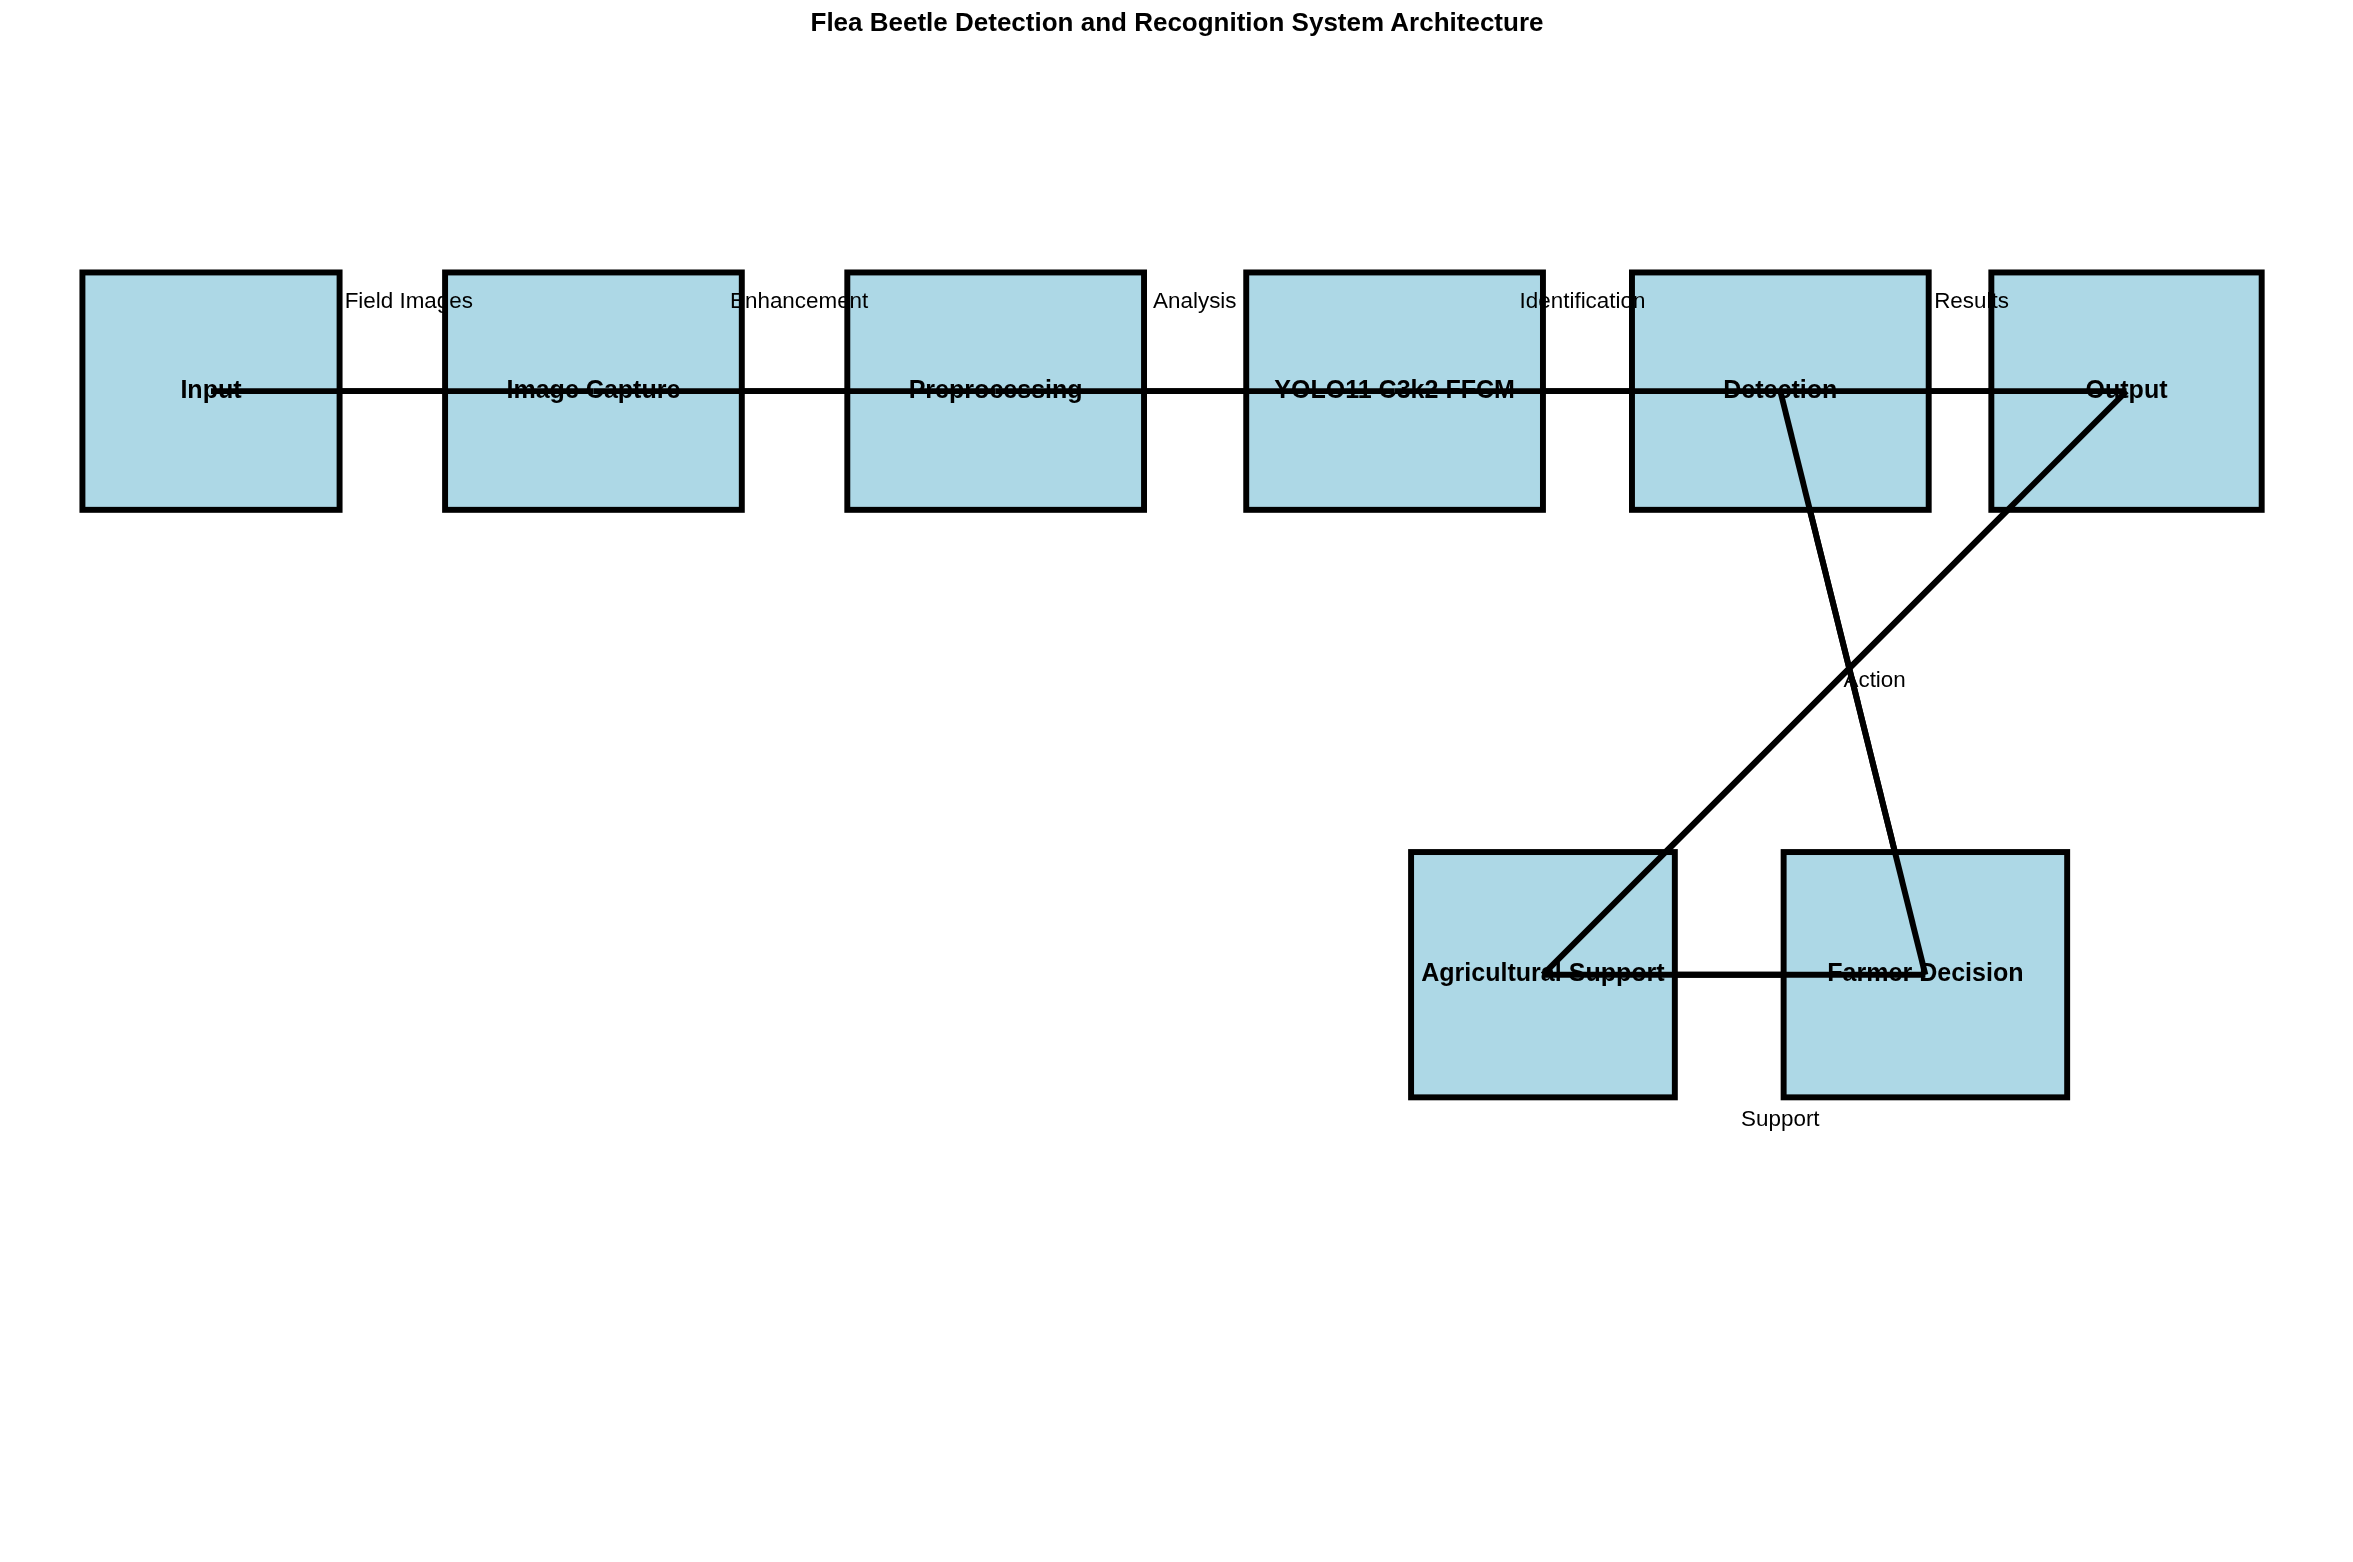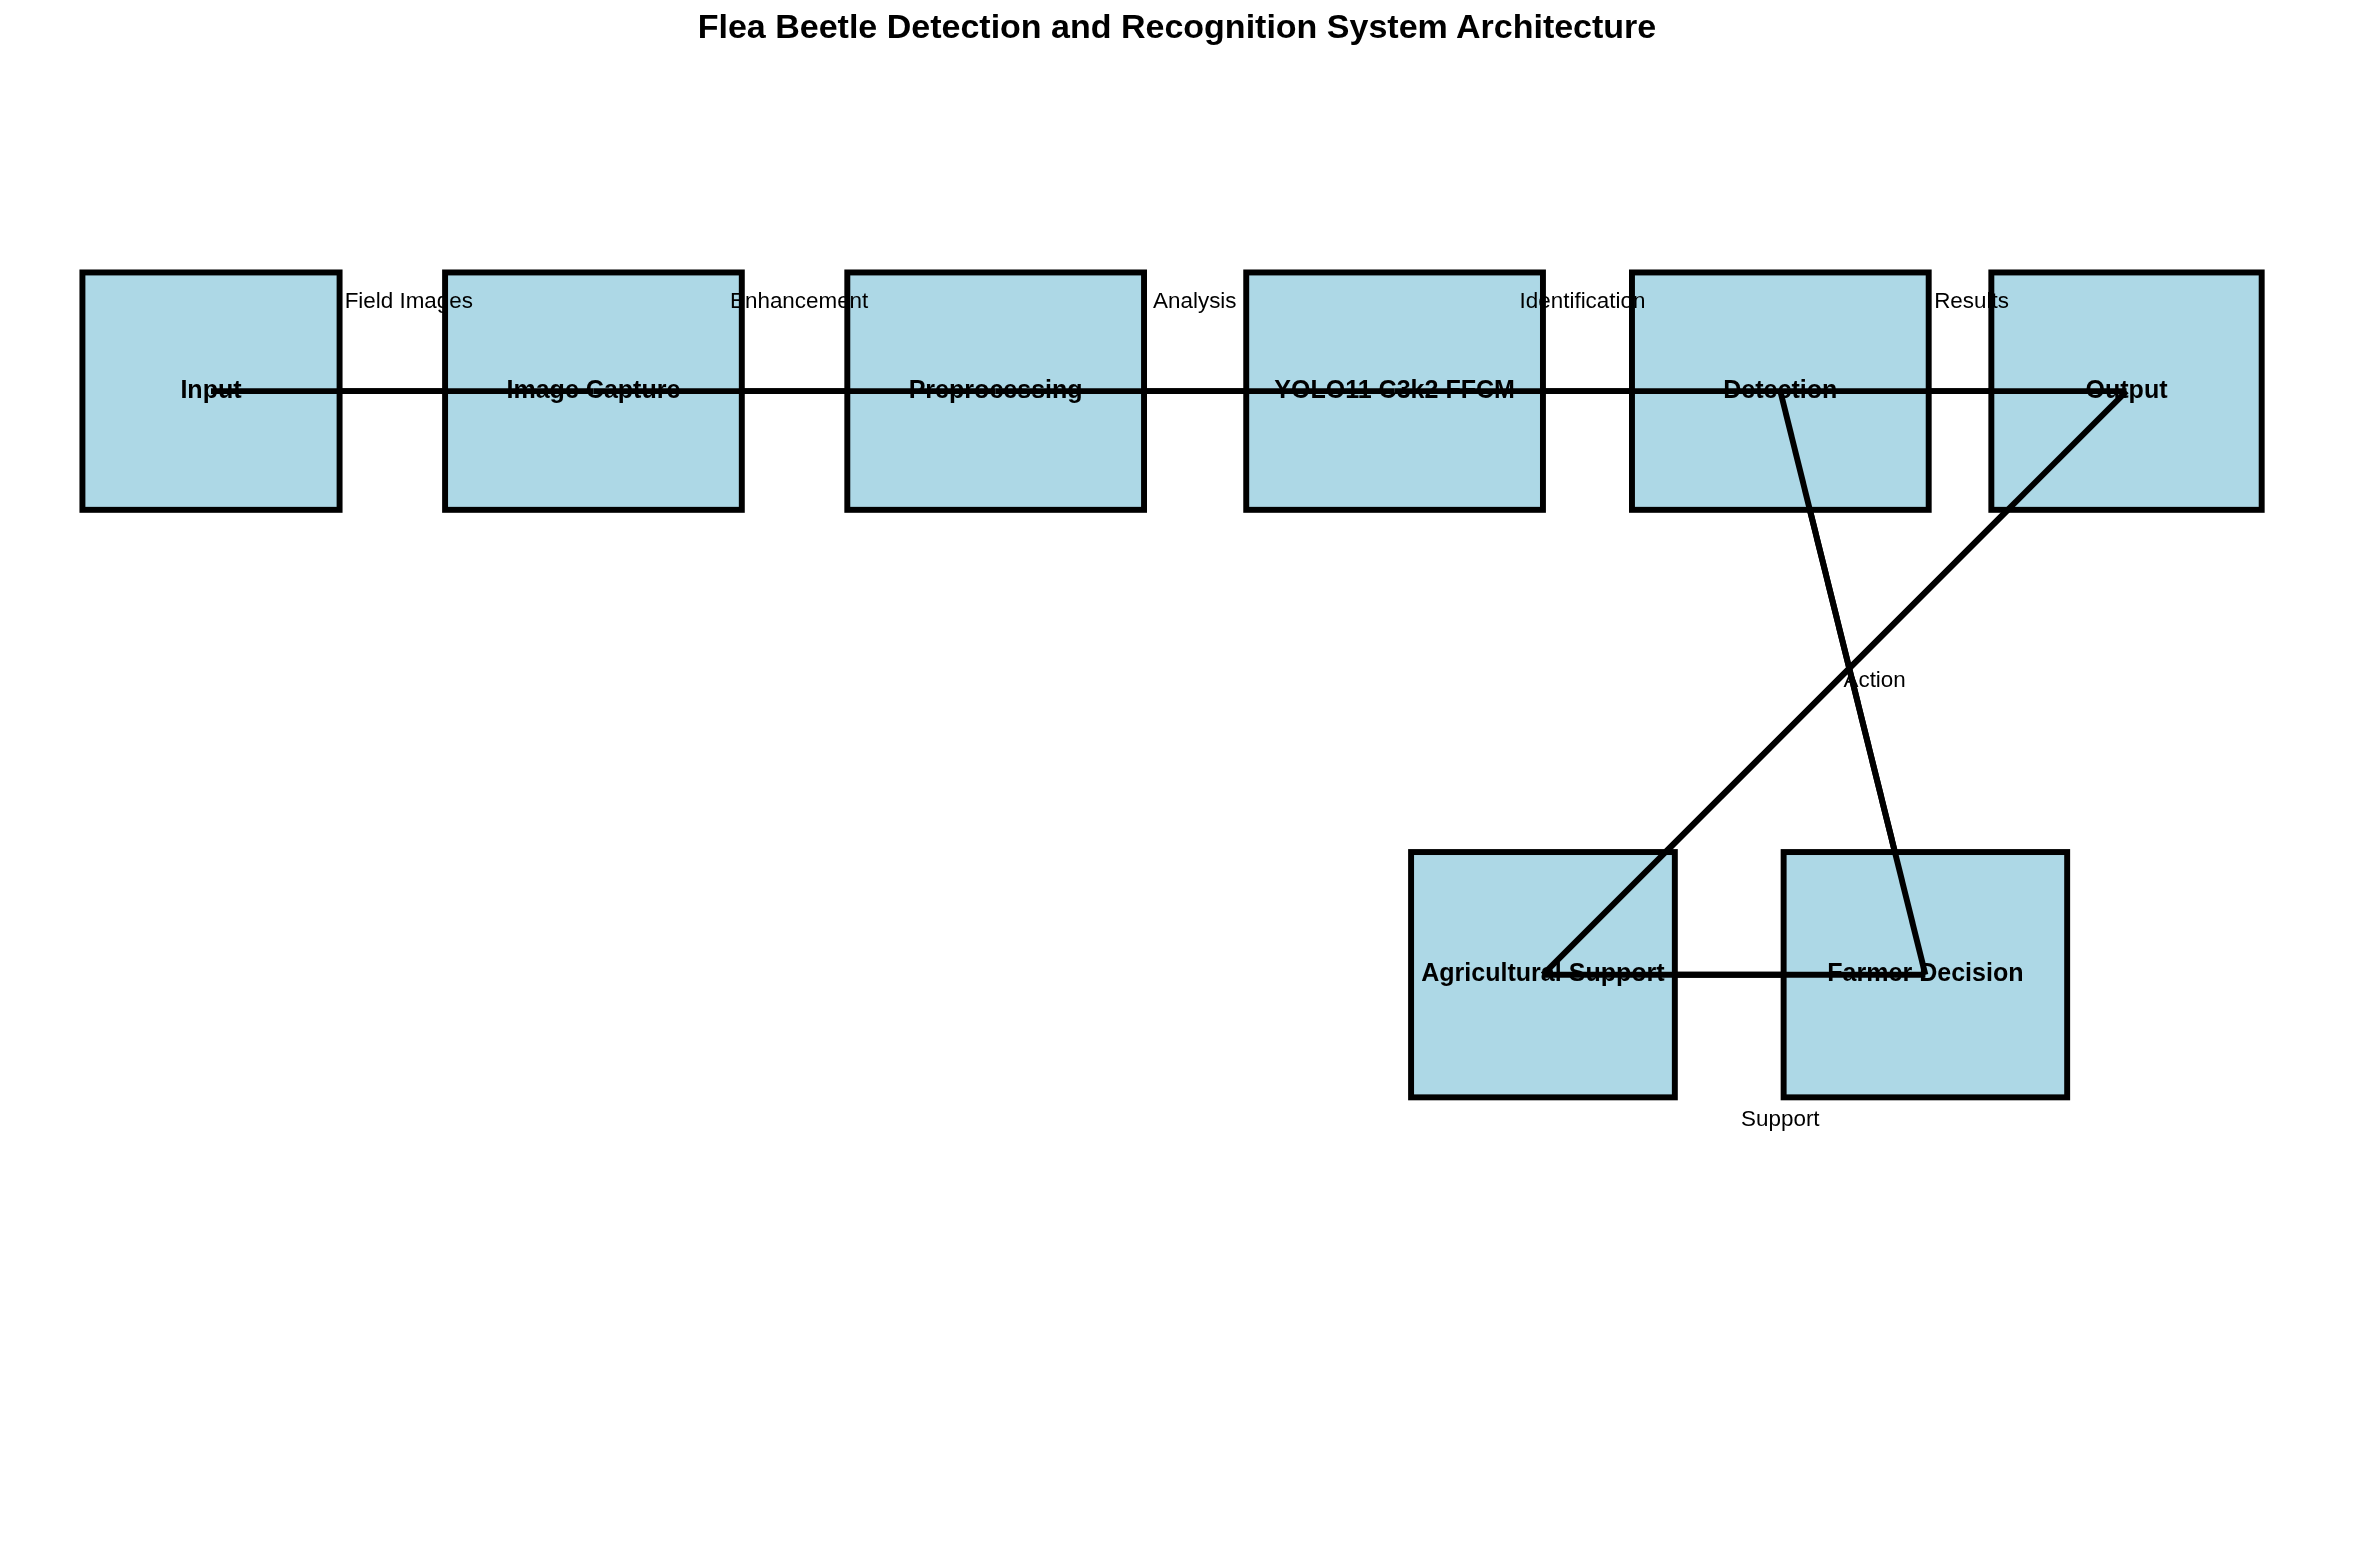--- a/index.html
+++ b/index.html
@@ -14,21 +14,21 @@
     background: #ffffff;
     overflow: hidden;
     font-family: "Liberation Sans", sans-serif;
   }
   #title {
     position: absolute;
     left: 0;
     top: 6.6px;
     width: 2354px;
     text-align: center;
-    font-size: 34px;
+    font-size: 26px;
     font-weight: bold;
     color: #000000;
     letter-spacing: 0px;
     font-family: "Liberation Sans", sans-serif;
   }
   svg#graph {
     position: absolute;
     left: 0;
     top: 0;
     width: 2354px;

